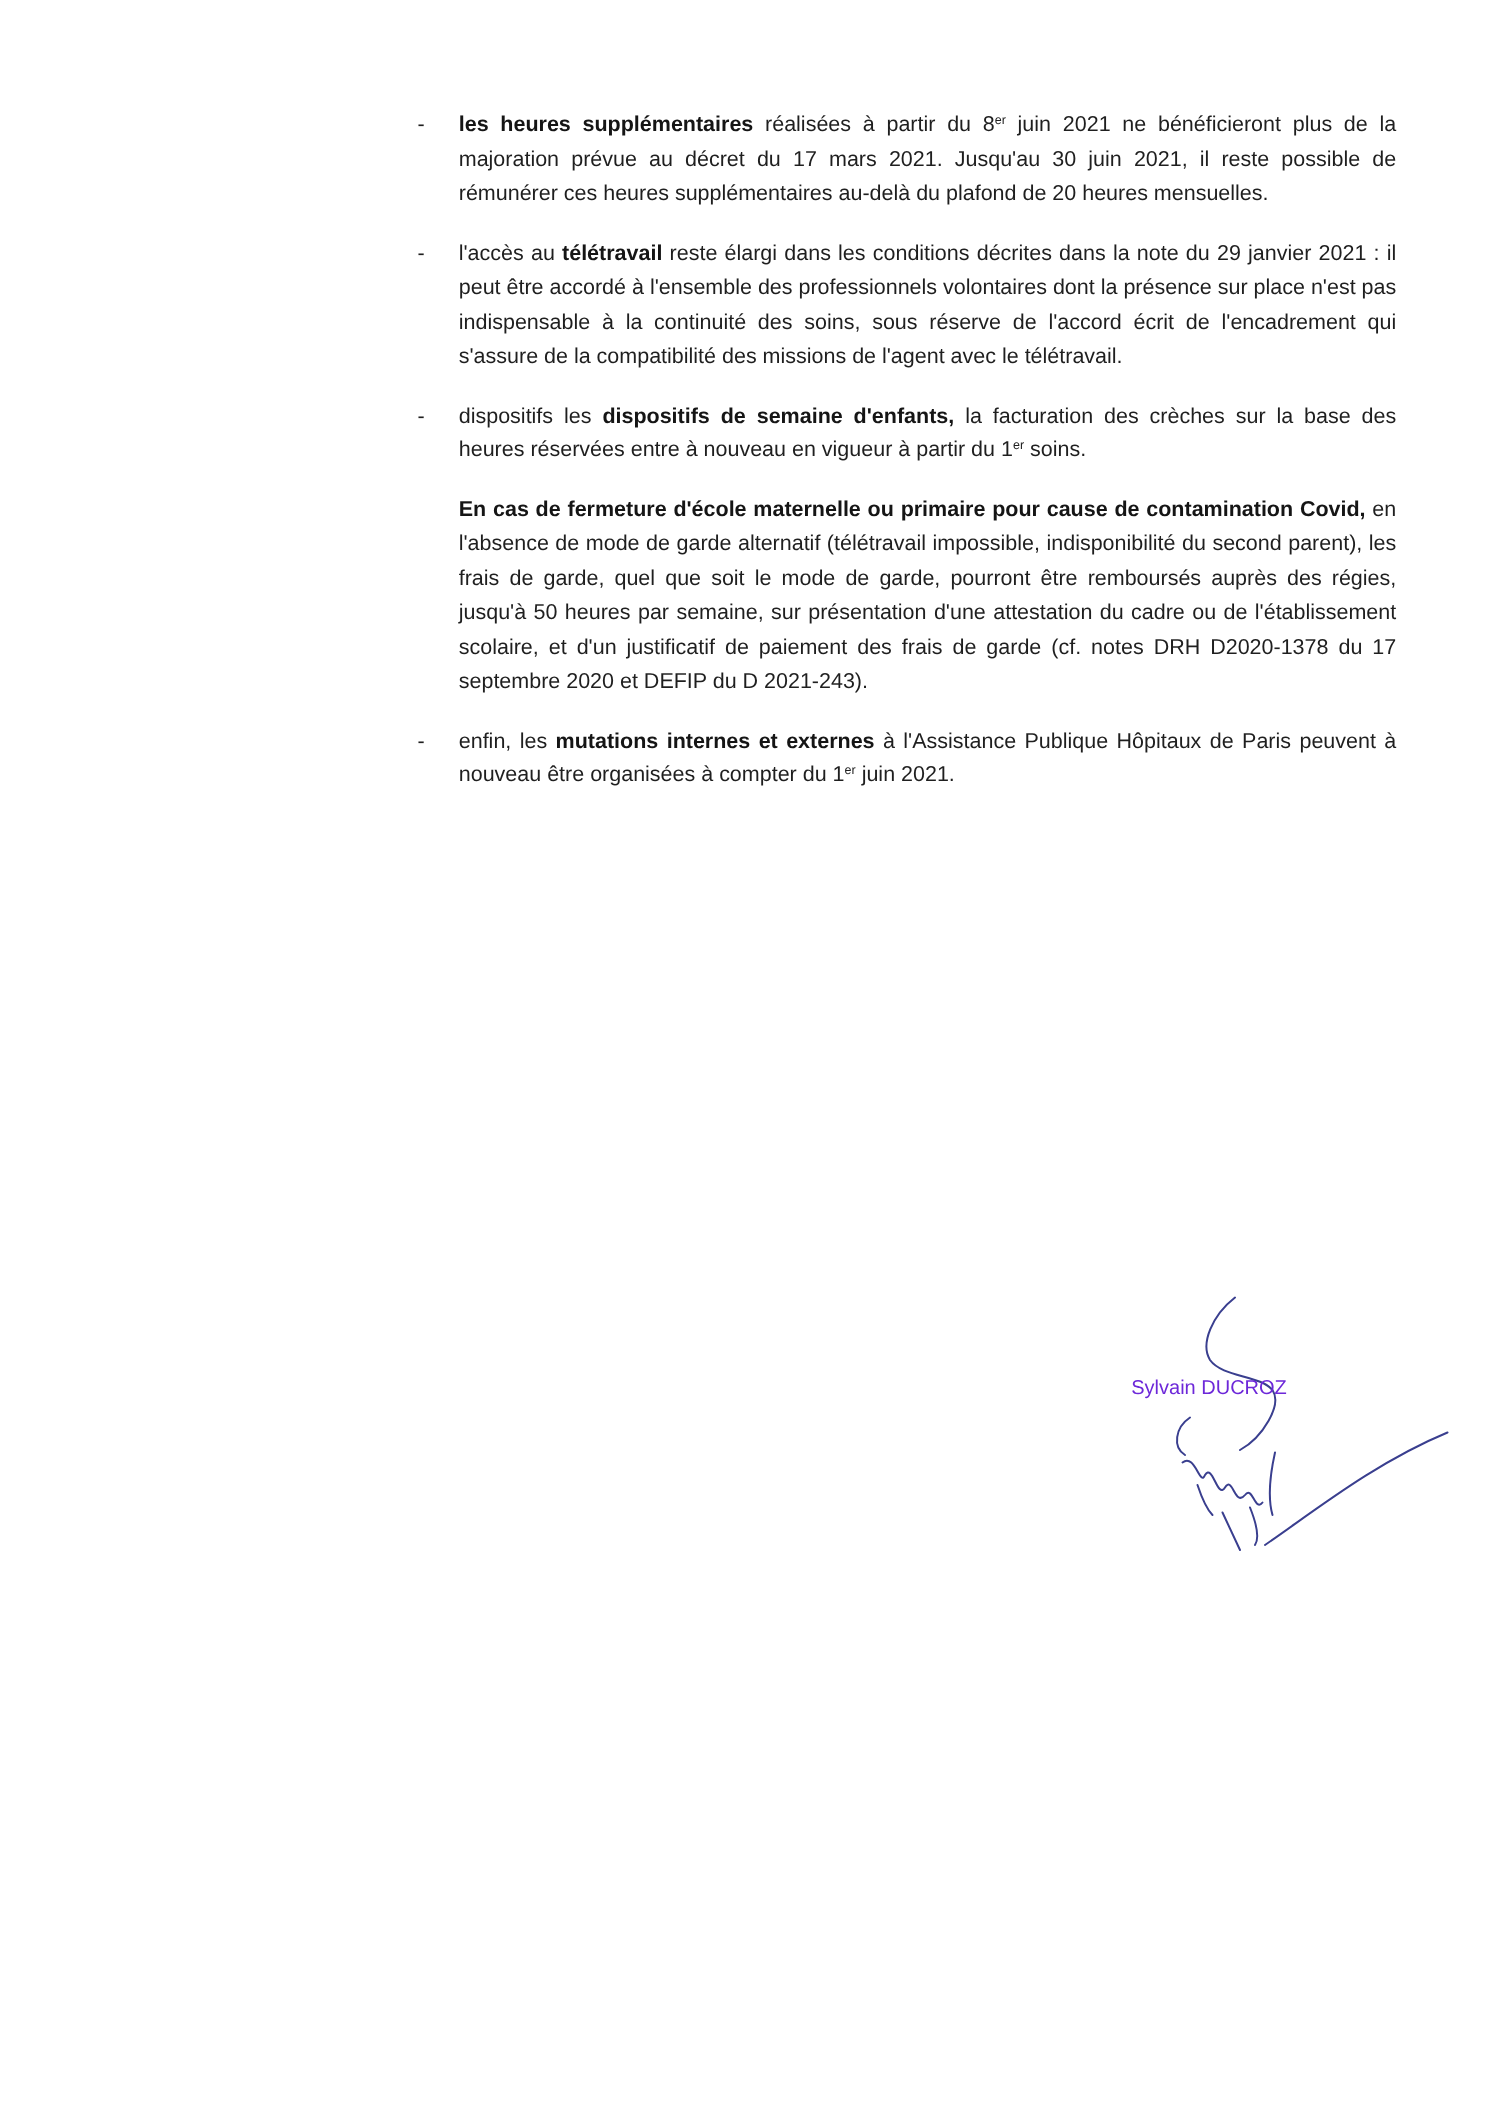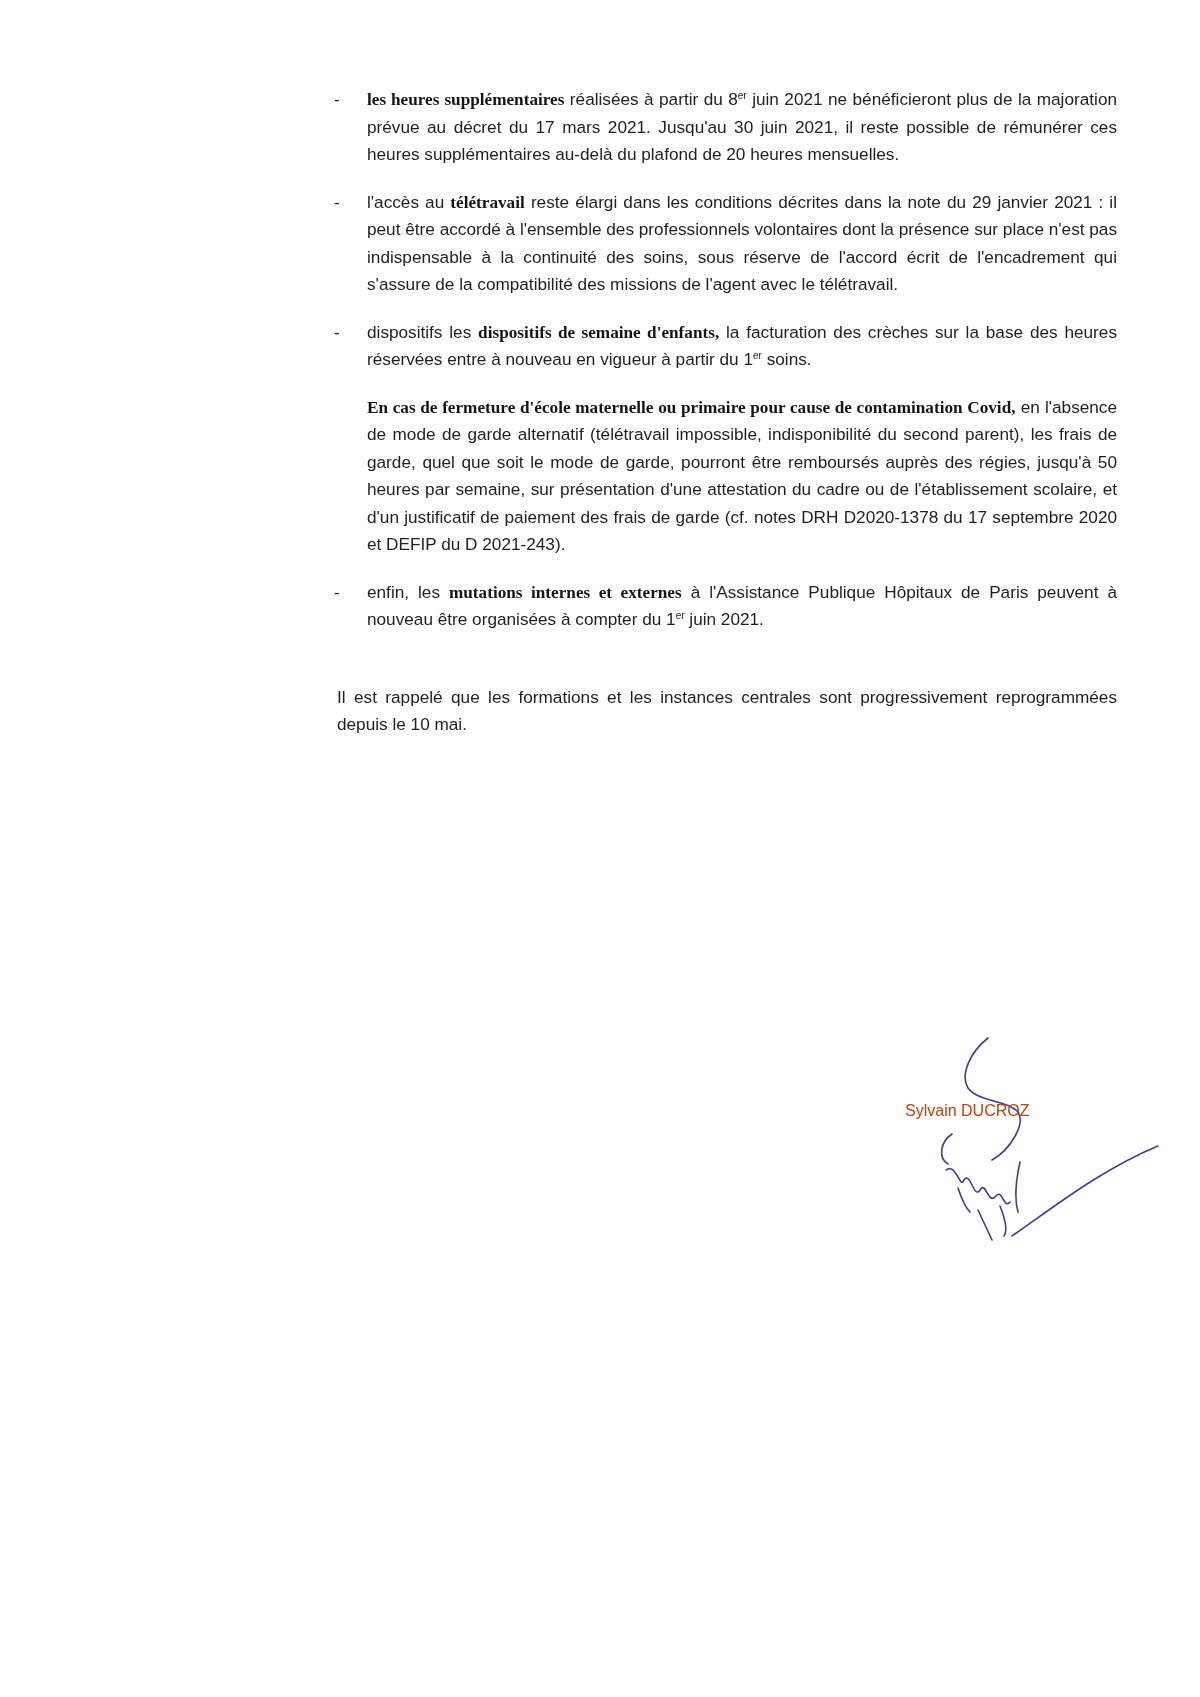--- a/index.html
+++ b/index.html
@@ -4,24 +4,24 @@
 <style>
   html, body { margin: 0; padding: 0; background: #ffffff; }
   body { width: 1200px; height: 1697px; position: relative; overflow: hidden;
          font-family: "Liberation Sans", "DejaVu Sans", sans-serif; color: #1f1f1f; }
   .page { position: absolute; left: 0; top: 0; width: 1200px; height: 1697px; background: #fff; }
   .content { position: absolute; left: 337px; top: 86px; width: 780px; font-size: 17.2px; line-height: 27.5px; }
   .item { position: relative; margin-bottom: 20px; }
   .dash { position: absolute; left: -3px; top: 0; width: 10px; }
   .item p { margin: 0; padding-left: 30px; text-align: justify; }
   .item p.sub { margin-top: 20px; }
-  b { font-weight: bold; color: #151515; font-family: Liberation Serif, serif; }
+  b { font-weight: bold; color: #151515; }
   sup { font-size: 10px; line-height: 0; vertical-align: 6px; margin-top: 21px; }
   .final { margin: 50px 0 0 0; text-align: justify; }
-  .sig-name { position: absolute; left: 905px; top: 1102px; font-size: 16px; color: #c2410c; }
+  .sig-name { position: absolute; left: 905px; top: 1102px; font-size: 16px; color: #6d28d9; }
   .signature { position: absolute; left: 900px; top: 1030px; width: 260px; height: 240px; }
 </style>
 </head>
 <body>
 
 <div class="page">
   <div class="content">
 
     <div class="item">
       <span class="dash">-</span>
@@ -37,21 +37,20 @@
       <span class="dash">-</span>
       <p><span>dispositifs les </span><b>dispositifs de semaine d'enfants,</b><span> la facturation des crèches sur la base des heures réservées entre à nouveau en vigueur à partir du 1</span><sup>er</sup><span> soins.</span></p>
       <p class="sub"><b>En cas de fermeture d'école maternelle ou primaire pour cause de contamination Covid,</b><span> en l'absence de mode de garde alternatif (télétravail impossible, indisponibilité du second parent), les frais de garde, quel que soit le mode de garde, pourront être remboursés auprès des régies, jusqu'à 50 heures par semaine, sur présentation d'une attestation du cadre ou de l'établissement scolaire, et d'un justificatif de paiement des frais de garde (cf. notes DRH D2020-1378 du 17 septembre 2020 et DEFIP du D 2021-243).</span></p>
     </div>
 
     <div class="item">
       <span class="dash">-</span>
       <p><span>enfin, les </span><b>mutations internes et externes</b><span> à l'Assistance Publique Hôpitaux de Paris peuvent à nouveau être organisées à compter du 1</span><sup>er</sup><span> juin 2021.</span></p>
     </div>
 
-    <p class="final">Il est rappelé que les formations et les instances centrales sont progressivement reprogrammées depuis le 10 mai.</p>
   </div>
 
   <svg class="signature" viewBox="0 0 260 240" fill="none" stroke="#3a3f8f" stroke-width="1.6" stroke-linecap="round">
     <path d="M88 8 C70 22 60 45 68 58 C78 72 108 70 118 82 C126 94 110 120 92 130"></path>
     <path d="M52 104 C40 112 38 128 48 134"></path>
     <path d="M46 140 C56 132 60 160 64 150 C70 140 74 170 80 160 C86 150 88 176 96 166 C102 158 104 180 110 172"></path>
     <path d="M58 158 C62 170 66 178 70 182"></path>
     <path d="M78 180 L92 210"></path>
     <path d="M100 176 C104 186 108 200 104 206"></path>
     <path d="M112 206 C150 180 200 140 258 116"></path>

